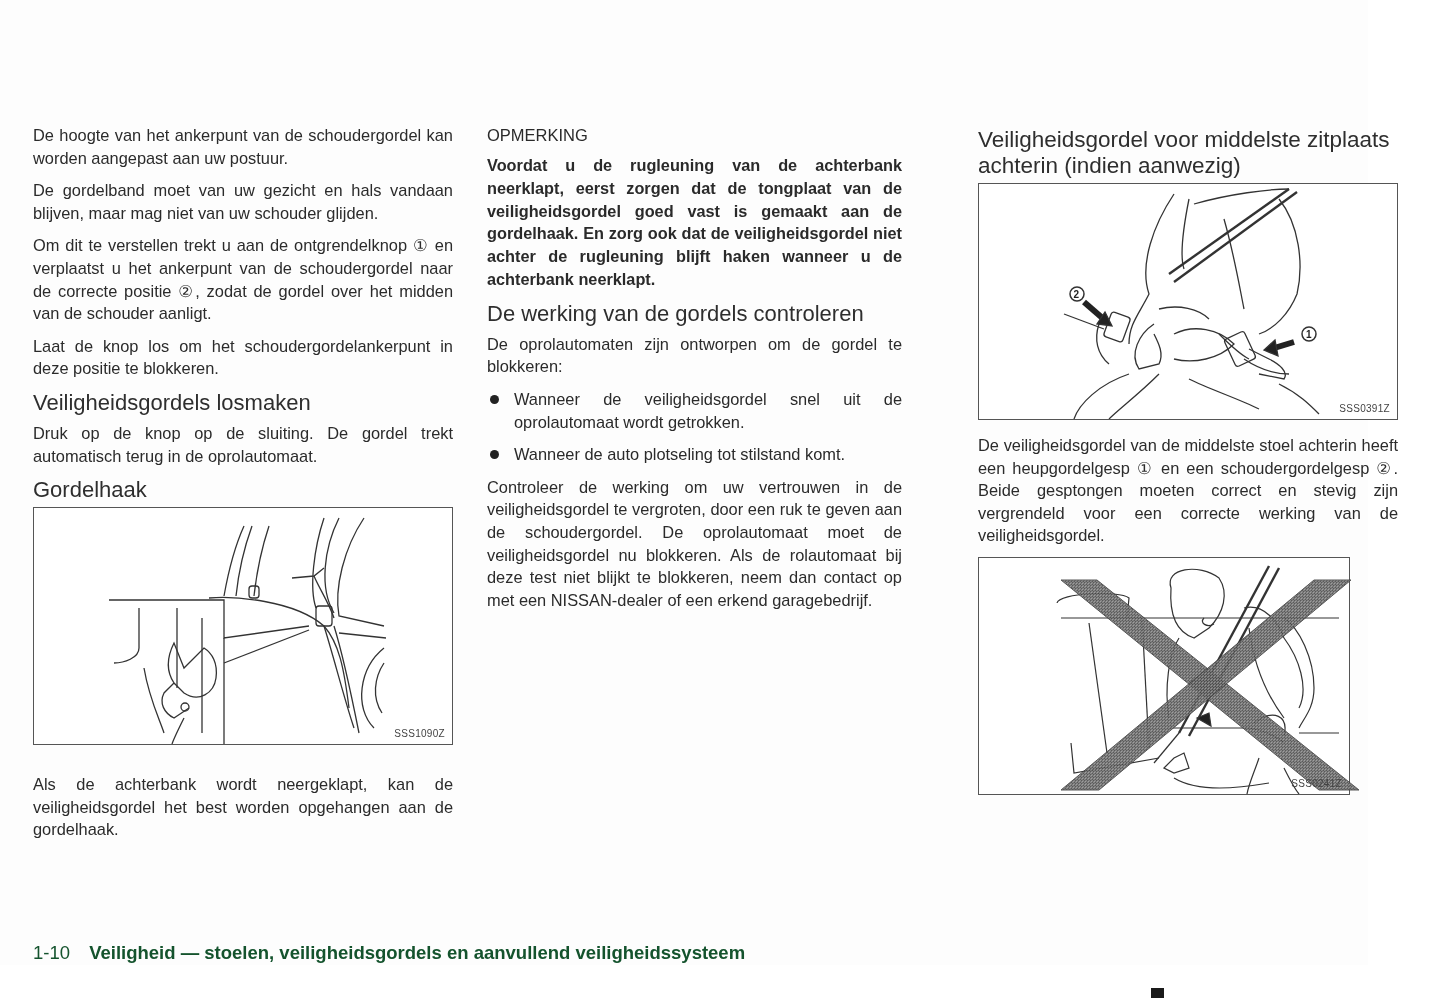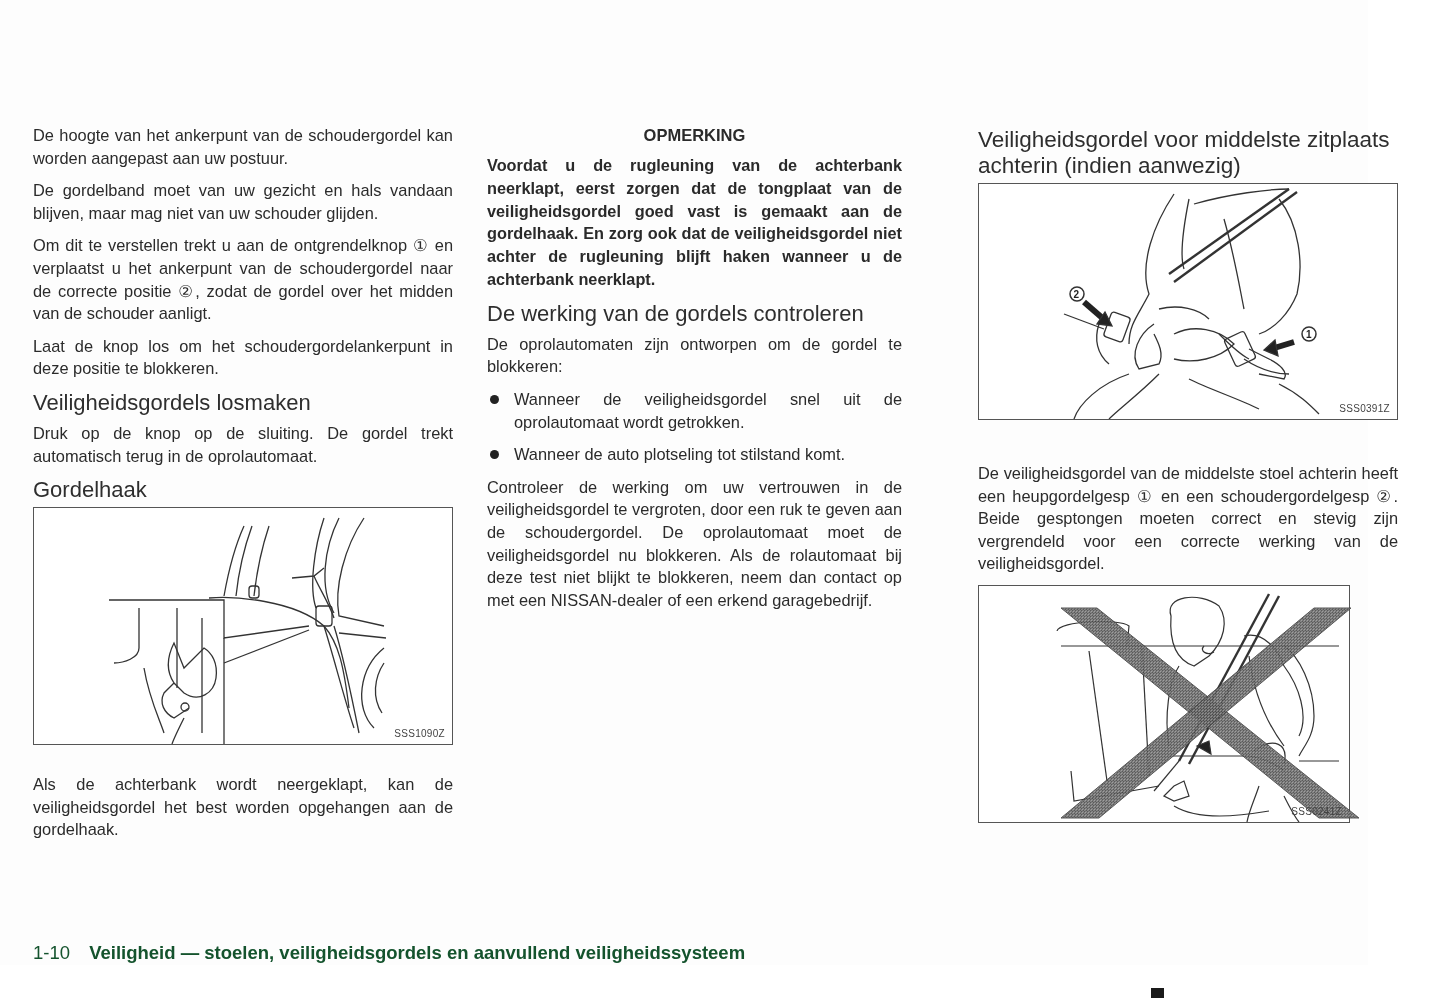--- a/index.html
+++ b/index.html
@@ -25,23 +25,22 @@
     color: #2b2b2b;
   }
   h2.sec {
     margin: 0 0 6px 0;
     font-weight: normal;
     font-size: 22px; line-height: 26px;
     color: #2e2e2e;
   }
   h2.sec.big { font-size: 22.5px; line-height: 26px; margin-bottom: 4px; }
   .note-title {
-    font-weight: bold; font-size: 16.5px; line-height: 22px; margin: 0 0 8px 0;
+    font-weight: normal; font-size: 16.5px; line-height: 22px; margin: 0 0 8px 0;
     color: #2a2a2a;
-    text-align: center;
   }
   .note-body {
     font-weight: bold; font-size: 16.3px; line-height: 22.8px; margin: 0 0 10px 0;
     text-align: justify; color: #2a2a2a;
   }
   ul.bullets { list-style: none; margin: 0 0 0 0; padding: 0; }
   ul.bullets li {
     position: relative; padding-left: 27px;
     font-size: 16.4px; line-height: 22.6px; margin-bottom: 10px;
     text-align: justify;
@@ -166,21 +165,21 @@
       <path d="M315 158 L 292 165" stroke="#222" stroke-width="6"></path>
       <path d="M296 156 L 285 166 L 299 172 Z" fill="#222"></path>
       <circle cx="98" cy="110" r="7" stroke-width="1.5"></circle>
       <circle cx="330" cy="150" r="7" stroke-width="1.5"></circle>
       <text x="94.5" y="114" font-family="Liberation Sans, sans-serif" font-size="10" font-weight="bold" fill="#222" stroke="none">2</text>
       <text x="327" y="154" font-family="Liberation Sans, sans-serif" font-size="10" font-weight="bold" fill="#222" stroke="none">1</text>
     </svg>
     <span class="fig-code">SSS0391Z</span>
   </div>
 
-  <p class="body" style="margin-top:42px;">De veiligheidsgordel van de middelste stoel achterin heeft een heupgordelgesp ① en een schoudergordelgesp ②. Beide gesptongen moeten correct en stevig zijn vergrendeld voor een correcte werking van de veiligheidsgordel.</p>
+  <p class="body" style="margin-top:14px;">De veiligheidsgordel van de middelste stoel achterin heeft een heupgordelgesp ① en een schoudergordelgesp ②. Beide gesptongen moeten correct en stevig zijn vergrendeld voor een correcte werking van de veiligheidsgordel.</p>
 
   <div class="figure" style="width:372px;height:238px;margin-top:4px;">
     <svg width="418" height="236" viewBox="0 0 418 236" fill="none" stroke="#333" stroke-width="1.2">
       <defs>
         <pattern id="hatch" width="3" height="3" patternUnits="userSpaceOnUse">
           <rect width="3" height="3" fill="#bdbdbd"></rect>
           <path d="M0 3 L3 0" stroke="#8a8a8a" stroke-width="0.8"></path>
         </pattern>
       </defs>
       <path d="M82 60 L 360 60"></path>

